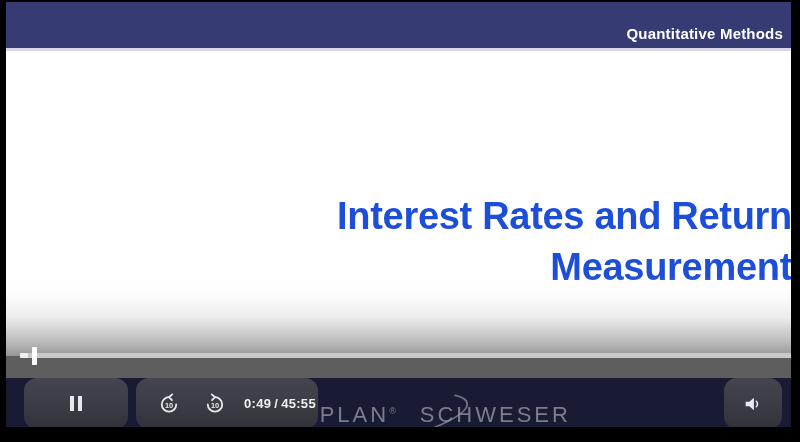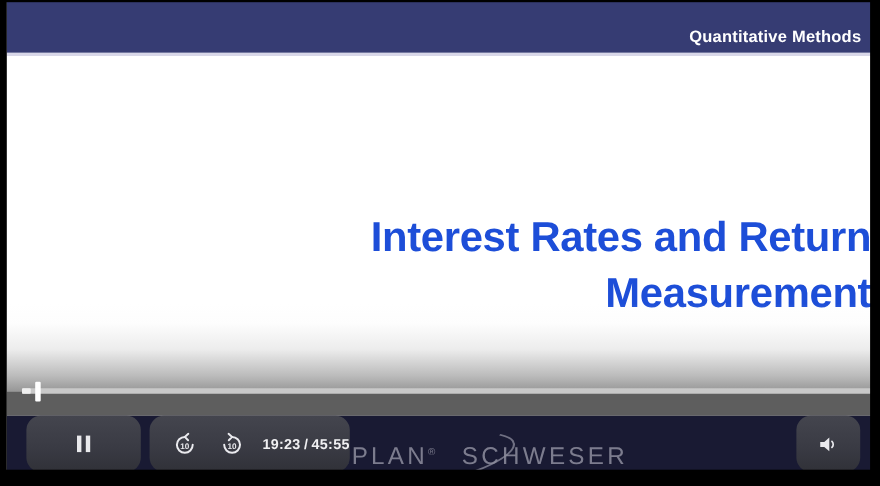--- a/index.html
+++ b/index.html
@@ -338,21 +338,21 @@
       </div>
 
       <div class="skip-btn">
         <svg width="24" height="24" viewBox="0 0 24 24">
           <path d="M12 5.2 A 7.2 7.2 0 1 1 4.8 12.4" fill="none" stroke="#eaeaee" stroke-width="1.8" stroke-linecap="round"></path>
           <path d="M12 5.2 L 8.8 2.4 M12 5.2 L 9.0 8.2" fill="none" stroke="#eaeaee" stroke-width="1.8" stroke-linecap="round" stroke-linejoin="round"></path>
           <text x="12" y="16.4" font-family="'Liberation Sans', sans-serif" font-size="7.4" font-weight="bold" fill="#eaeaee" text-anchor="middle">10</text>
         </svg>
       </div>
 
-      <div class="time-display"><span>19:23</span><span class="time-sep">/</span><span>45:55</span></div>
+      <div class="time-display"><span>0:49</span><span class="time-sep">/</span><span>45:55</span></div>
     </div>
 
     <div class="btn-volume">
       <svg width="22" height="22" viewBox="0 0 24 24">
         <path d="M4 9.5 L8 9.5 L13 5.2 L13 18.8 L8 14.5 L4 14.5 Z" fill="#eaeaee"></path>
         <path d="M15.6 9.0 A 4.2 4.2 0 0 1 15.6 15.0" fill="none" stroke="#eaeaee" stroke-width="1.7" stroke-linecap="round"></path>
       </svg>
     </div>
 
   </div>

